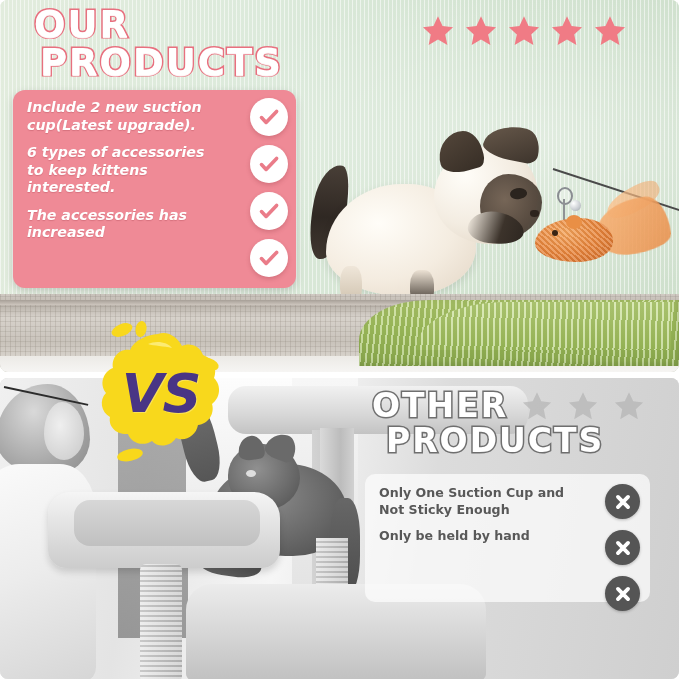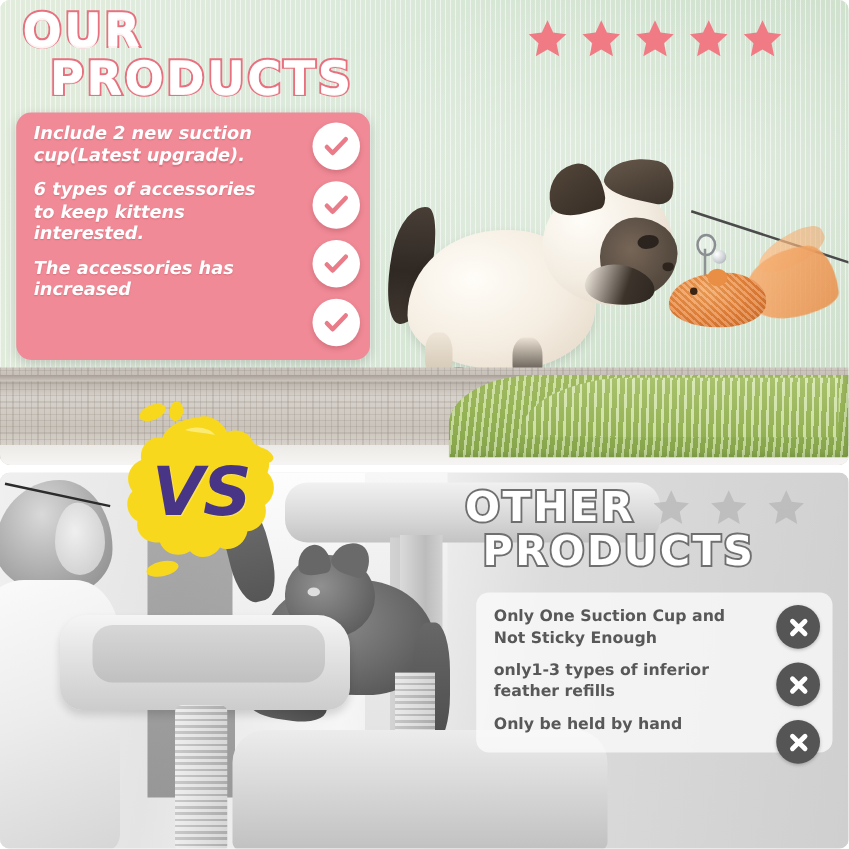--- a/index.html
+++ b/index.html
@@ -300,20 +300,21 @@
   .title-line {
     font-family: "DejaVu Sans", sans-serif;
     font-weight: 700;
     font-size: 37px;
     line-height: 38px;
     letter-spacing: 2px;
     color: #ffffff;
     -webkit-text-stroke: 3.2px #e8707f;
     paint-order: stroke fill;
     text-shadow: 0 1px 0 rgba(255,255,255,0.9);
+    padding-left: 16px;
   }
   .title-line.l2 {
     padding-left: 22px;
   }
 
   
   .stars-top {
     position: absolute;
     right: 52px;
     top: 14px;
@@ -602,21 +603,20 @@
   
   .card-white {
     position: absolute;
     left: 365px;
     top: 474px;
     width: 285px;
     height: 128px;
     background: rgba(252,252,252,0.74);
     border-radius: 10px;
     z-index: 5;
-    margin-left: 16px;
   }
   .other-list {
     position: absolute;
     left: 14px;
     top: 11px;
     right: 58px;
   }
   .other-row {
     color: #585858;
     font-family: "DejaVu Sans", sans-serif;
@@ -829,22 +829,20 @@
       </svg>
     <svg class="star-gray" viewBox="0 0 24 24">
         <path d="M12 1.6l3.2 6.9 7.4.9-5.5 5.1 1.5 7.4L12 18l-6.6 3.9 1.5-7.4L1.4 9.4l7.4-.9z" fill="#b0b0b0"></path>
       </svg>
   </div>
 
   <div class="card-white">
     <div class="other-list">
       <div class="other-row">Only One Suction Cup and
 Not Sticky Enough</div>
-      <div class="other-row">only1-3 types of inferior
-feather refills</div>
       <div class="other-row">Only be held by hand</div>
     </div>
     <div class="crosses">
       <div class="cross-circle">
         <svg width="22" height="22" viewBox="0 0 24 24">
             <path d="M6.5 6.5l11 11M17.5 6.5l-11 11" stroke="#ffffff" stroke-width="4.2" stroke-linecap="round"></path>
           </svg>
       </div>
       <div class="cross-circle">
         <svg width="22" height="22" viewBox="0 0 24 24">

